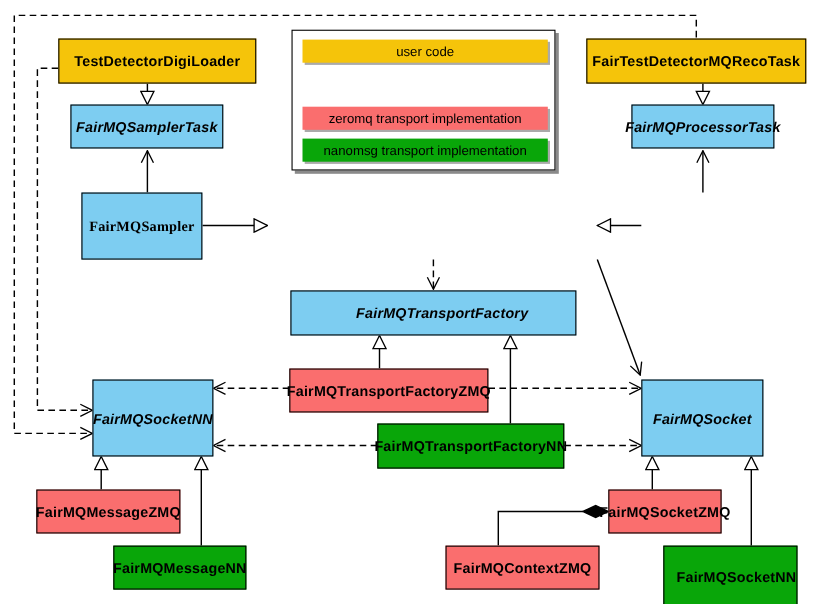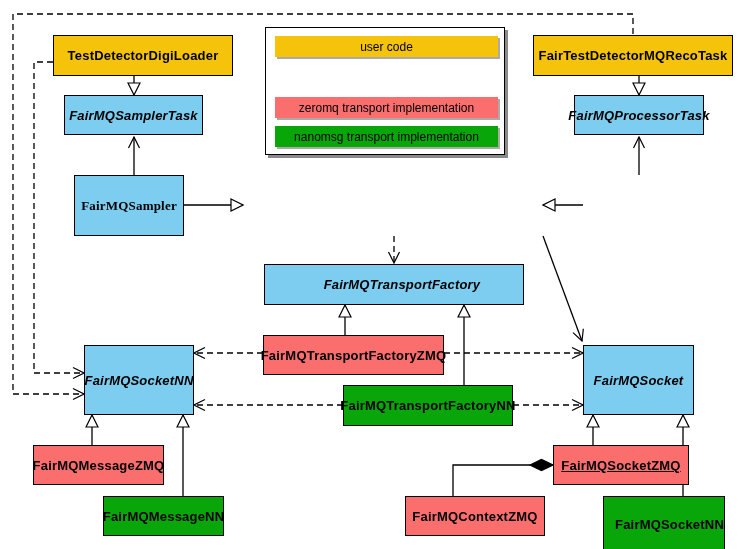--- a/index.html
+++ b/index.html
@@ -93,21 +93,21 @@
   </div>
   <div class="box c-zmq" style="left:33px;top:445px;width:131px;height:40px;">
     <span>FairMQMessageZMQ</span>
   </div>
   <div class="box c-nn" style="left:103px;top:496px;width:121px;height:40px;">
     <span>FairMQMessageNN</span>
   </div>
   <div class="box c-zmq" style="left:393px;top:496px;width:140px;height:40px;margin-left:12px;">
     <span>FairMQContextZMQ</span>
   </div>
-  <div class="box c-zmq" style="left:553px;top:445px;width:136px;height:40px;text-decoration:underline;">
+  <div class="box c-zmq" style="left:553px;top:445px;width:103px;height:40px;">
     <span>FairMQSocketZMQ</span>
   </div>
   <div class="box c-nn" style="left:603px;top:496px;width:122px;height:56px;justify-content:flex-end;">
     <span>FairMQSocketNN</span>
   </div>
 
   <div class="legend">
     <div class="bar bar1 c-user">
       <span>user code</span>
     </div>

